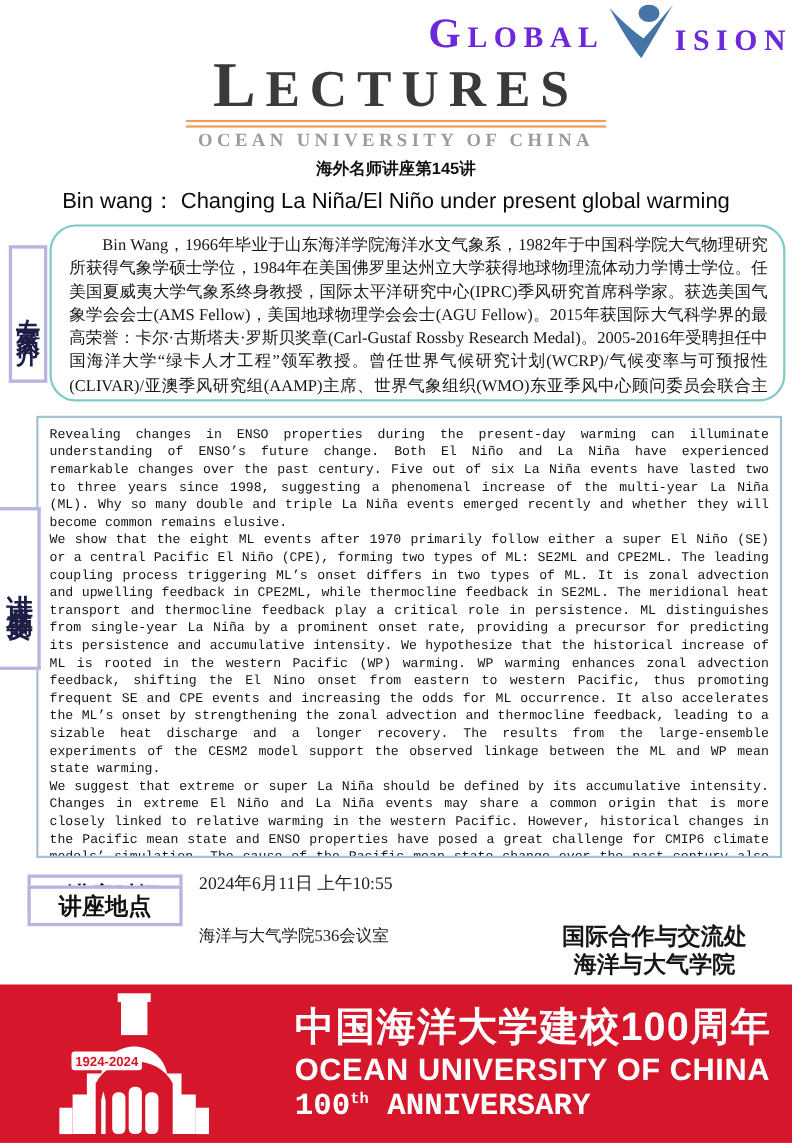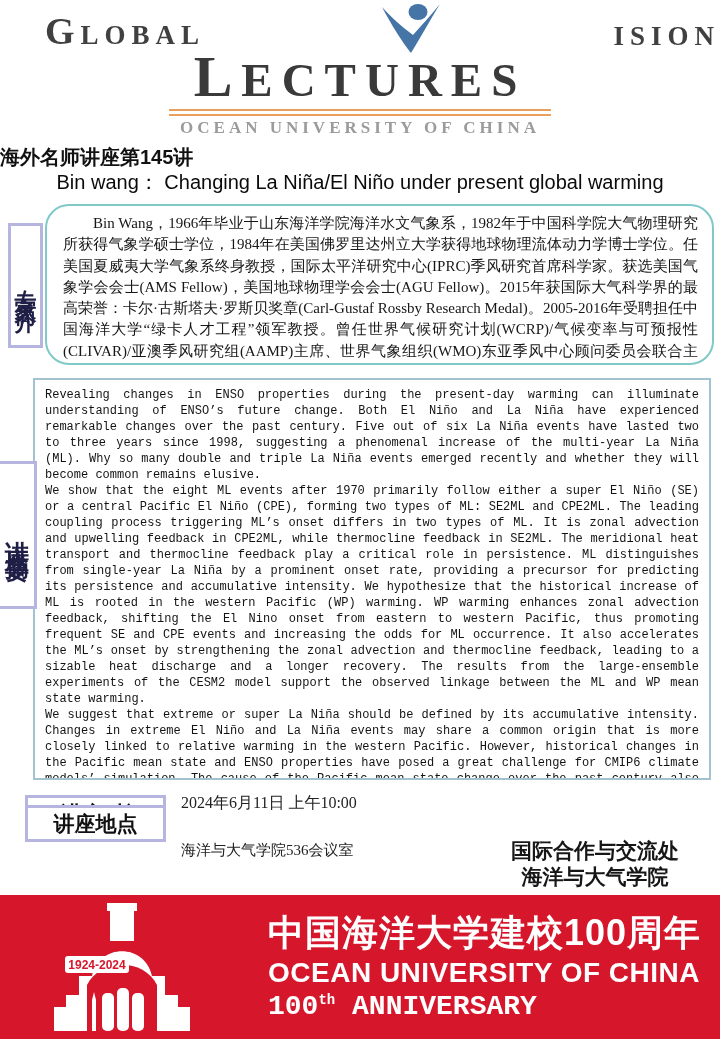--- a/index.html
+++ b/index.html
@@ -3,33 +3,33 @@
 <meta charset="utf-8">
 <style>
   * { margin:0; padding:0; box-sizing:border-box; }
   html,body { background:#fff; }
   #poster {
     position:relative; width:720px; height:1039px; background:#ffffff;
     overflow:hidden; font-family:"Liberation Serif", serif; color:#111;
   }
   
   .logo-block { position:absolute; top:4px; left:0; width:100%; text-align:center; }
-  .logo-line1 { display:flex; justify-content:space-between; align-items:flex-end; color:#404040;margin-left:45px; }
+  .logo-line1 { display:flex; justify-content:flex-end; align-items:flex-end; color:#6d28d9;margin-left:45px; }
   .logo-word { display:inline-block; font-weight:bold; font-size:27px; letter-spacing:6px; line-height:1; }
   .logo-word::first-letter { font-size:38px; }
   .vision-rest::first-letter { font-size:27px; }
   .v-icon { width:60px; height:52px; margin:0 0 -6px 4px; }
   .lectures { display:inline-block; font-weight:bold; font-size:47px; letter-spacing:9px; line-height:1; color:#3a3a3a; margin-top:-2px; }
   .lectures::first-letter { font-size:58px; }
   .orange-rule { width:382px; height:0; border-top:2px solid #E8A05C; margin:3px auto 0; }
   .calligraphy { font-size:37px; font-weight:bold; color:#E87A2F; letter-spacing:15px; line-height:1.05; margin-top:1px; text-indent:15px; }
   .university { font-size:17px; font-weight:bold; letter-spacing:4px; color:#9B9B9B; margin-top:2px; }
   
-  .series-line { position:absolute; top:144px; left:0; width:100%; text-align:left;
-    font-family:"Liberation Sans", sans-serif; font-weight:bold; font-size:20px; color:#111; }
+  .series-line { position:absolute; top:144px; left:0; width:100%; text-align:center;
+    font-family:"Liberation Sans", sans-serif; font-weight:bold; font-size:15px; color:#111; }
   .main-title { position:absolute; top:169px; left:0; width:100%; text-align:center;
     font-family:"Liberation Sans", sans-serif; font-weight:normal; font-size:20px; color:#0a0a0a; }
   
   .bio-box { position:absolute; top:204px; left:45px; width:669px; height:161px;
     border:2px solid #7FC9C9; border-radius:24px; padding:7px 14px 6px 16px; overflow:hidden; }
   .bio-text { font-size:15px; line-height:21.3px; text-align:justify; text-indent:2em; color:#161616; }
   .v-label { position:absolute; background:#fff; border:3px solid #B5B5DF;
     display:flex; align-items:center; justify-content:center;
     writing-mode:vertical-rl; text-orientation:upright; font-weight:bold; color:#1E1E46; }
   .bio-label { top:223px; left:8px; width:35px; height:125px; font-size:22px; letter-spacing:7px; }
@@ -89,21 +89,21 @@
   <div class="v-label bio-label">专家简介</div>
 
   <div class="abs-box">
     <p class="abs-text">Revealing changes in ENSO properties during the present-day warming can illuminate understanding of ENSO’s future change. Both El Niño and La Niña have experienced remarkable changes over the past century.  Five out of six La Niña events have lasted two to three years since 1998, suggesting a phenomenal increase of the multi-year La Niña (ML). Why so many double and triple La Niña events emerged recently and whether they will become common remains elusive.</p>
     <p class="abs-text">We show that the eight ML events after 1970 primarily follow either a super El Niño (SE) or a central Pacific El Niño (CPE), forming two types of ML: SE2ML and CPE2ML. The leading coupling process triggering ML’s onset differs in two types of ML. It is zonal advection and upwelling feedback in CPE2ML, while thermocline feedback in SE2ML. The meridional heat transport and thermocline feedback play a critical role in persistence. ML distinguishes from single-year La Niña by a prominent onset rate, providing a precursor for predicting its persistence and accumulative intensity. We hypothesize that the historical increase of ML is rooted in the western Pacific (WP) warming. WP warming enhances zonal advection feedback, shifting the El Nino onset from eastern to western Pacific, thus promoting frequent SE and CPE events and increasing the odds for ML occurrence. It also accelerates the ML’s onset by strengthening the zonal advection and thermocline feedback, leading to a sizable heat discharge and a longer recovery. The results from the large-ensemble experiments of the CESM2 model support the observed linkage between the ML and WP mean state warming.</p>
     <p class="abs-text">We suggest that extreme or super La Niña should be defined by its accumulative intensity. Changes in extreme El Niño and La Niña events may share a common origin that is more closely linked to relative warming in the western Pacific. However, historical changes in the Pacific mean state and ENSO properties have posed a great challenge for CMIP6 climate models’ simulation. The cause of the Pacific mean state change over the past century also remains an open issue.</p>
   </div>
   <div class="v-label abs-label">讲座摘要</div>
 
   <div class="detail-label-box time-box">讲座时间</div>
-  <div class="detail-value time-value">2024年6月11日  上午10:00</div>
+  <div class="detail-value time-value">2024年6月11日  上午10:55</div>
   <div class="detail-label-box venue-box">讲座地点</div>
   <div class="detail-value venue-value">海洋与大气学院536会议室</div>
 
   <div class="organizers">
     <div>国际合作与交流处</div>
     <div>海洋与大气学院</div>
   </div>
 
   <div class="banner">
     <svg class="emblem" viewBox="0 0 140 128" aria-hidden="true">

